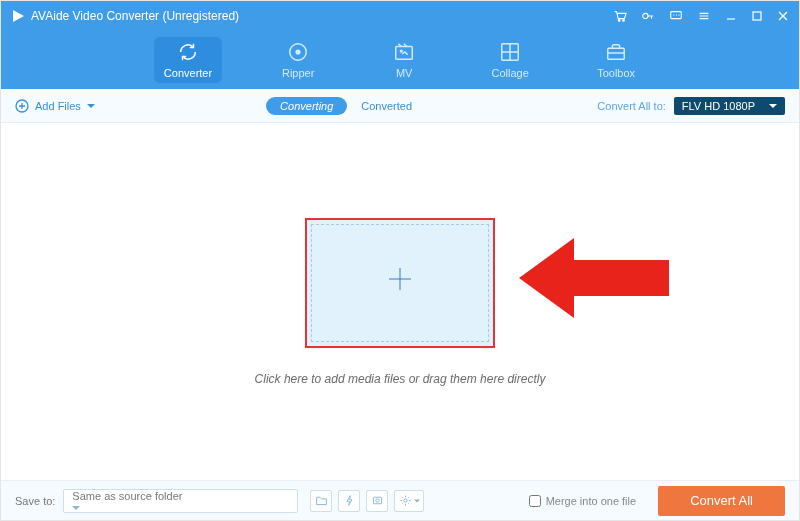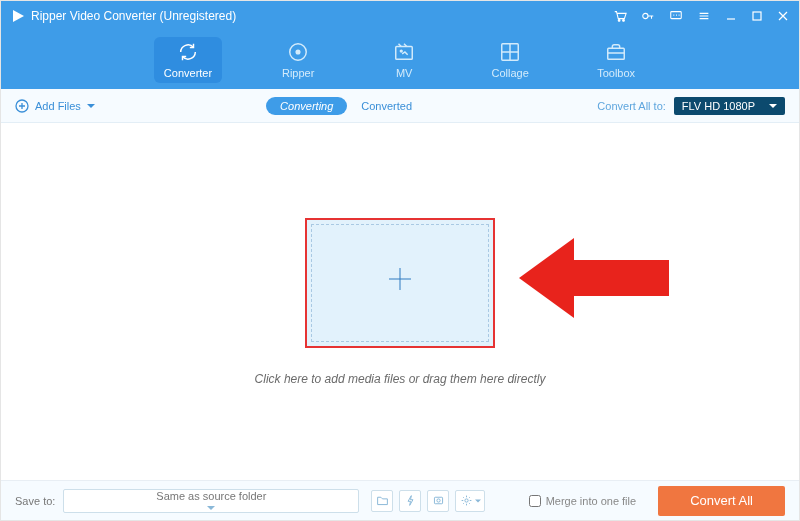--- a/index.html
+++ b/index.html
@@ -22,39 +22,39 @@
   .convert-all-to{display:flex;align-items:center;gap:8px;color:#5fa6de;}
   .format-select{background:#0c4a6e;color:#fff;font-size:11px;padding:3px 8px;border-radius:2px;display:flex;align-items:center;gap:14px;cursor:pointer;}
   .main{flex:1;background:#fff;position:relative;display:flex;flex-direction:column;align-items:center;justify-content:center;}
   .drop-area{width:190px;height:130px;border:2px solid #e63333;background:#e2f2fc;position:relative;display:flex;align-items:center;justify-content:center;cursor:pointer;}
   .drop-area-inner{position:absolute;inset:4px;border:1px dashed #a9c9e3;}
   .plus{color:#2e7bc0;font-size:30px;font-weight:200;}
   .instruction{margin-top:24px;color:#6b6b6b;font-size:12px;font-style:italic;}
   .arrow{position:absolute;left:518px;top:110px;}
   .bottombar{height:40px;background:#f6fbff;border-top:1px solid #e8eef4;display:flex;align-items:center;padding:0 14px;font-size:11px;gap:8px;color:#777;}
   .save-to-label{color:#777;}
-  .save-select{display:flex;align-items:center;justify-content:space-between;border:1px solid #cddfea;background:#fff;height:24px;width:296px;padding:0 8px;color:#777;border-radius:2px;cursor:pointer;flex-direction:column;}
+  .save-select{display:flex;align-items:flex-start;justify-content:space-between;border:1px solid #cddfea;background:#fff;height:24px;width:235px;padding:0 8px;color:#777;border-radius:2px;cursor:pointer;flex-direction:column;}
   .bottom-icons{display:flex;align-items:center;gap:6px;margin-left:4px;}
   .bottom-icons span{width:22px;height:22px;display:flex;align-items:center;justify-content:center;border:1px solid #cddfea;border-radius:2px;color:#8ab8d8;font-size:11px;cursor:pointer;background:#fff;}
   .bottom-spacer{flex:1;}
   .merge{display:flex;align-items:center;gap:5px;color:#888;}
   .merge input{width:12px;height:12px;}
   .convert-all-btn{background:#f07640;color:#fff;border:none;height:30px;padding:0 32px;margin-left:14px;border-radius:2px;font-size:13px;cursor:pointer;}
 </style>
 </head>
 <body>
 
 <div class="window">
 
   <div class="titlebar">
     <div class="logo">
       <svg width="14" height="14" viewBox="0 0 14 14">
           <polygon points="2,1 13,7 2,13" fill="#fff"></polygon>
         </svg>
-      <span>Ripper Video Converter (Unregistered)</span>
+      <span>AVAide Video Converter (Unregistered)</span>
     </div>
     <div class="title-spacer"></div>
     <div class="title-icons">
       <span>
           <svg width="14" height="14" viewBox="0 0 16 16" fill="none" stroke="#fff" stroke-width="1.2">
             <path d="M2 3h2l2 8h7l2-6H5"></path>
             <circle cx="7" cy="13" r="1" fill="#fff"></circle>
             <circle cx="12" cy="13" r="1" fill="#fff"></circle>
           </svg>
         </span>

